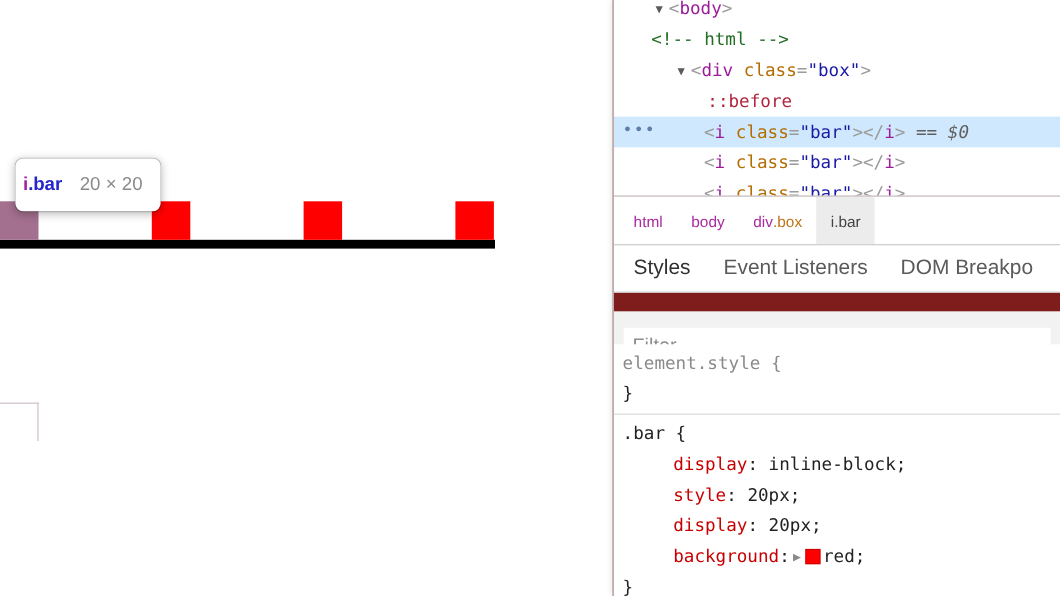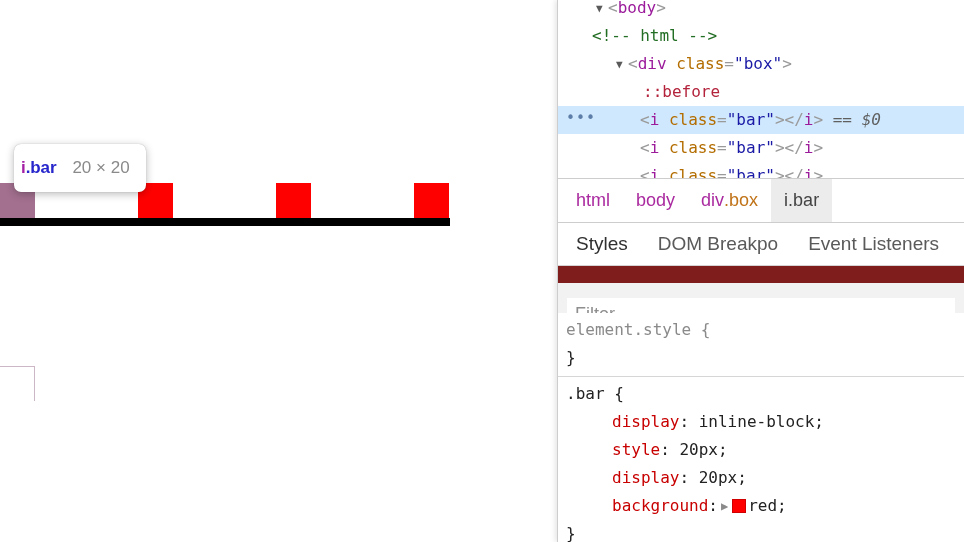--- a/index.html
+++ b/index.html
@@ -167,21 +167,21 @@
     display: flex;
     align-items: stretch;
     box-sizing: border-box;
     overflow: hidden;
   }
   .crumb {
     display: flex;
     align-items: center;
     padding: 0 13px;
     font-family: "Liberation Sans", sans-serif;
-    font-size: 18px;
+    font-size: 14px;
     color: #aa2aa0;
     white-space: nowrap;
   }
   .crumb:first-child { padding-left: 18px; }
   .crumb .crumb-class { color: #c07318; }
   .crumb.active {
     background: #ececec;
     color: #444444;
   }
   .crumb.active .crumb-class { color: #444444; }
@@ -359,24 +359,24 @@
         <span>i</span>
         <span class="crumb-class">.bar</span>
       </div>
   </div>
 
   <div id="panel-tabs">
     <div class="ptab active">
         <span>Styles</span>
       </div>
     <div class="ptab">
+        <span>Event Listeners</span>
+      </div>
+    <div class="ptab">
         <span>DOM Breakpo</span>
-      </div>
-    <div class="ptab">
-        <span>Event Listeners</span>
       </div>
   </div>
 
   <div id="filter-wrap">
     <input id="filter-input" type="text" placeholder="Filter" style="">
   </div>
 
   <div id="styles-pane">
 
     <div class="rule-block">

